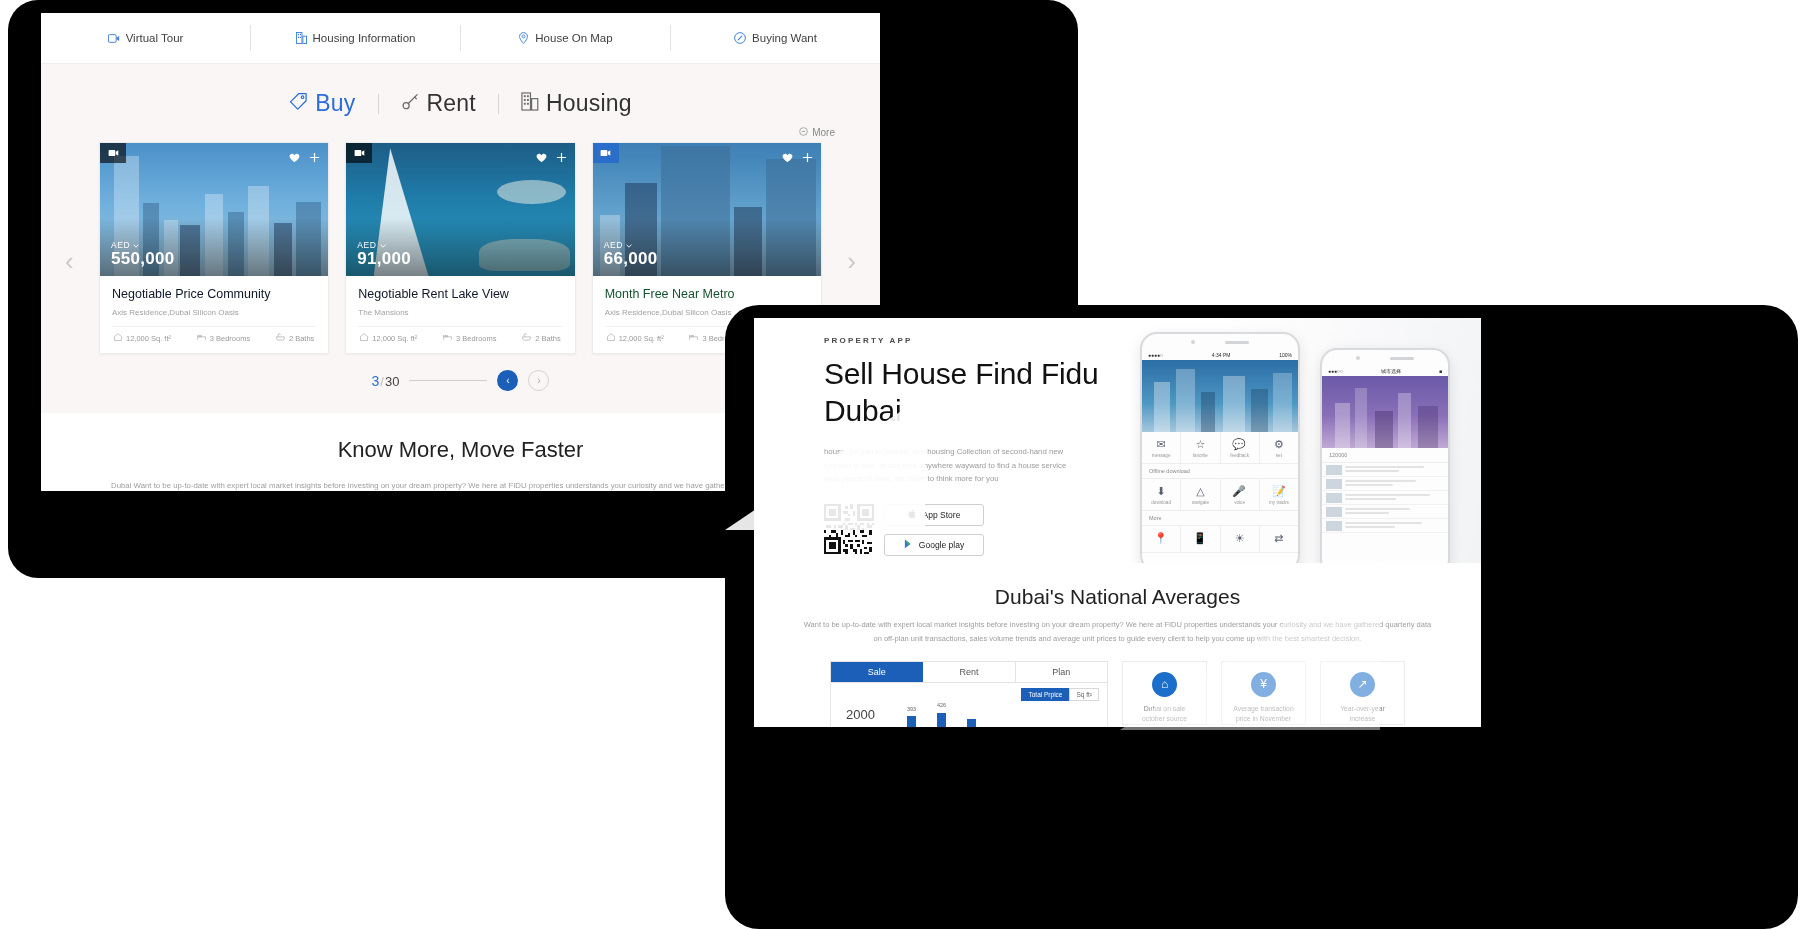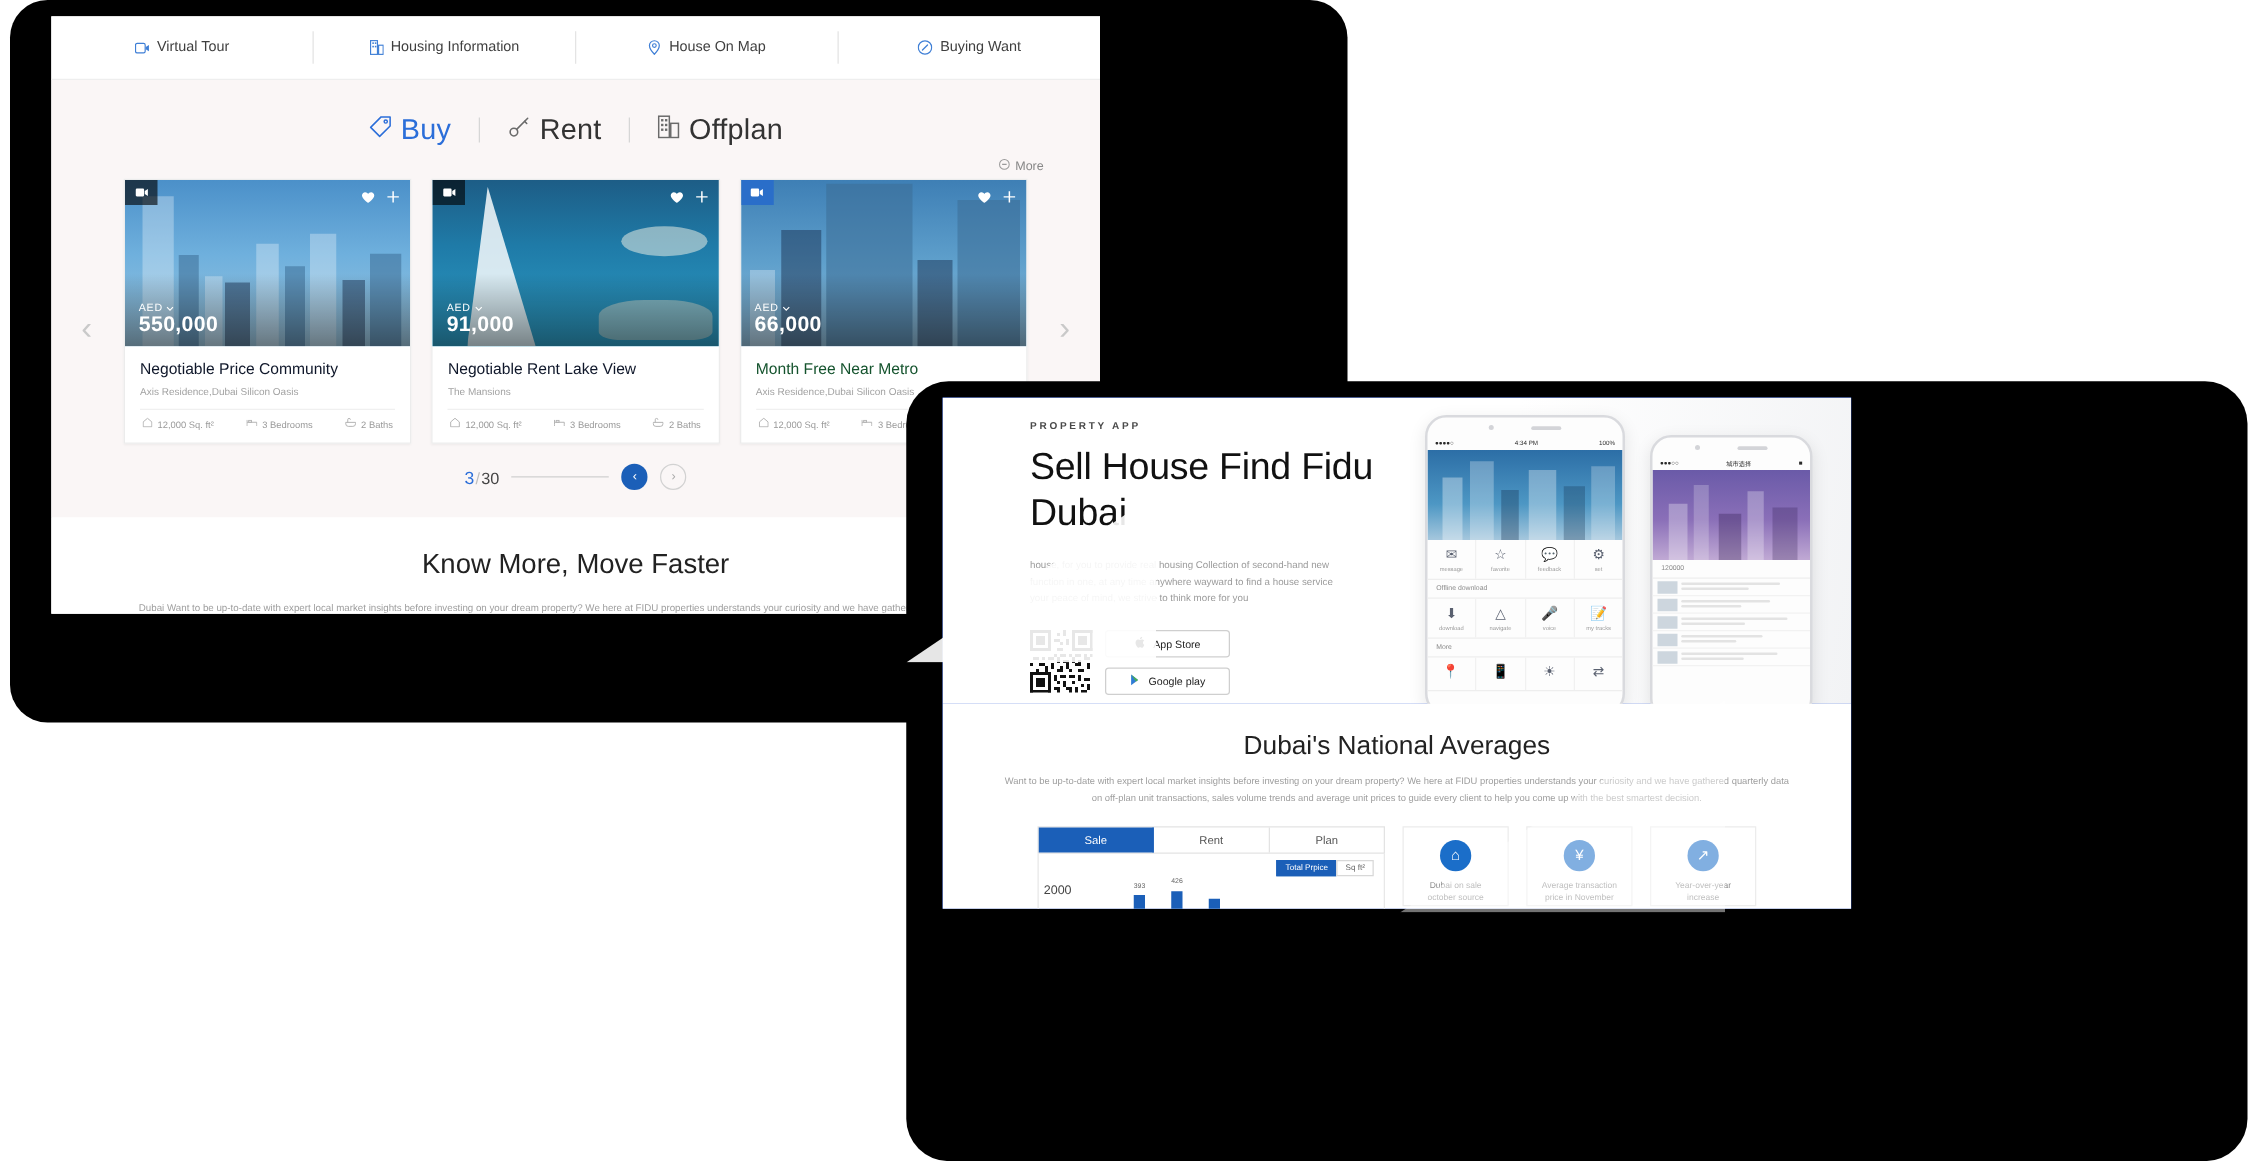--- a/index.html
+++ b/index.html
@@ -115,21 +115,21 @@
   .pg-btn.ghost { border:1px solid #d2d2d2; color:#aaa; }
 
   
   .kmband { background:#fff; padding:24px 60px 0 60px; text-align:center; }
   .km-title { font-size:22px; color:#222; margin-bottom:16px; }
   .km-para { font-size:7.8px; color:#9e9e9e; line-height:1.85; max-width:700px; margin:0 auto; }
 
   
   #tablet-screen {
     position:absolute; left:754px; top:318px;
-    width:727px; height:409px; background:#1d4ed8; overflow:hidden;
+    width:727px; height:409px; background:#701a75; overflow:hidden;
   }
   .app-hero { position:relative; height:245px; background:linear-gradient(100deg,#ffffff 60%,#f2f3f5 100%); }
   .app-left { position:absolute; left:70px; top:18px; width:300px; }
   .app-kicker { font-size:8px; letter-spacing:2.2px; color:#4a4a4a; font-weight:bold; }
   .app-h1 { font-size:30px; color:#111; line-height:1.22; margin-top:11px; letter-spacing:-.2px; }
   .app-desc { font-size:7.8px; color:#9b9b9b; line-height:1.75; margin-top:16px; width:250px; }
   .app-dl { display:flex; gap:10px; margin-top:18px; }
   .qr { width:50px; height:50px; }
   .store-col { display:flex; flex-direction:column; gap:8px; }
   .store-btn {
@@ -180,21 +180,21 @@
   .seg-item {
     flex:1; display:flex; align-items:center; justify-content:center;
     font-size:9px; color:#555; border-right:1px solid #e3e3e3;
   }
   .seg-item:last-child { border-right:none; }
   .seg-item.active { background:#1b5fb8; color:#fff; border-color:#1b5fb8; }
   .chartbox { border:1px solid #e8e8e8; border-top:none; height:46px; position:relative; padding:6px 8px; }
   .chart-toggle { position:absolute; right:8px; top:5px; display:flex; }
   .ct { font-size:6.5px; padding:2px 6px; border:1px solid #d8d8d8; color:#666; background:#fff; }
   .ct.active { background:#1b5fb8; color:#fff; border-color:#1b5fb8; }
-  .axis-lab { position:absolute; left:4px; top:24px; font-size:10px; color:#444; }
+  .axis-lab { position:absolute; left:15px; top:24px; font-size:13px; color:#444; }
   .bars { position:absolute; left:50px; bottom:0; height:36px; width:150px; }
   .bar { position:absolute; bottom:0; width:9px; background:#1b5fb8; }
   .bar-val { position:absolute; font-size:5.5px; color:#666; }
   .avg-cards { display:flex; gap:14px; flex:1; }
   .avg-card {
     flex:1; border:1px solid #ececec; background:#fff; text-align:center;
     padding:10px 4px 0 4px; height:64px;
   }
   .avg-ico {
     width:25px; height:25px; border-radius:50%; background:#1b6ec9; color:#fff;
@@ -290,21 +290,21 @@
                 <rect x="1" y="1" width="9" height="18" fill="none" stroke="#6a6a6a" stroke-width="1.25"></rect>
                 <rect x="3" y="3.4" width="2" height="2" fill="#6a6a6a"></rect>
                 <rect x="6.3" y="3.4" width="2" height="2" fill="#6a6a6a"></rect>
                 <rect x="3" y="7.4" width="2" height="2" fill="#6a6a6a"></rect>
                 <rect x="6.3" y="7.4" width="2" height="2" fill="#6a6a6a"></rect>
                 <rect x="3" y="11.4" width="2" height="2" fill="#6a6a6a"></rect>
                 <rect x="6.3" y="11.4" width="2" height="2" fill="#6a6a6a"></rect>
                 <rect x="11.2" y="7" width="6.5" height="12" fill="none" stroke="#6a6a6a" stroke-width="1.25"></rect>
               </svg>
           </span>
-          <span>Offplan</span>
+          <span>Housing</span>
         </div>
       </div>
 
       <div class="more-row">
         <div class="more-link">
           <span>
             <svg width="9" height="9" viewBox="0 0 10 10">
                 <circle cx="5" cy="5" r="4.3" fill="none" stroke="#9a9a9a" stroke-width=".9"></circle>
                 <path d="M3 5 H7" stroke="#9a9a9a" stroke-width=".9"></path>
               </svg>

